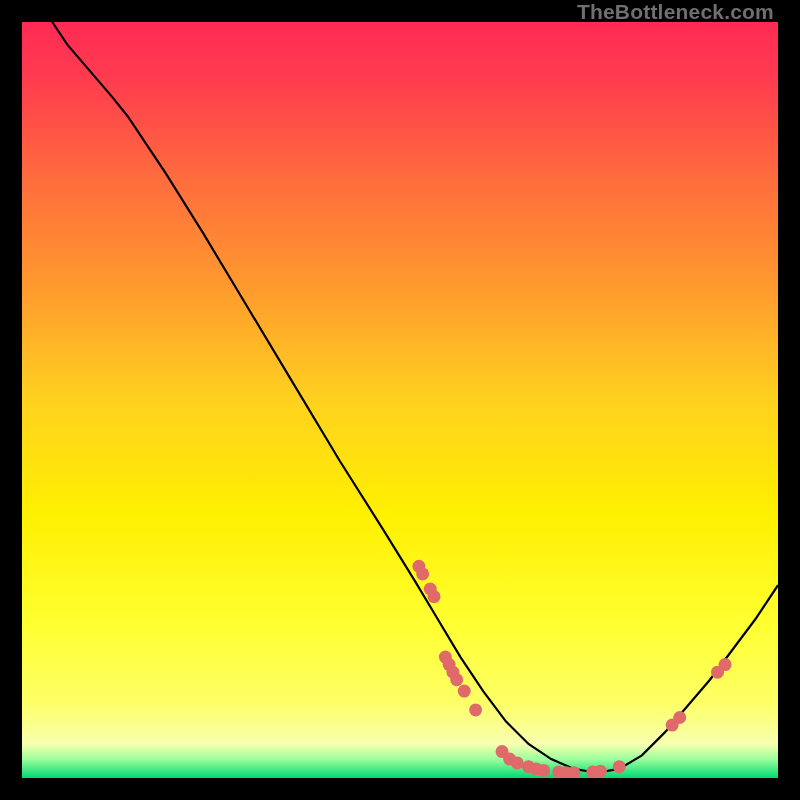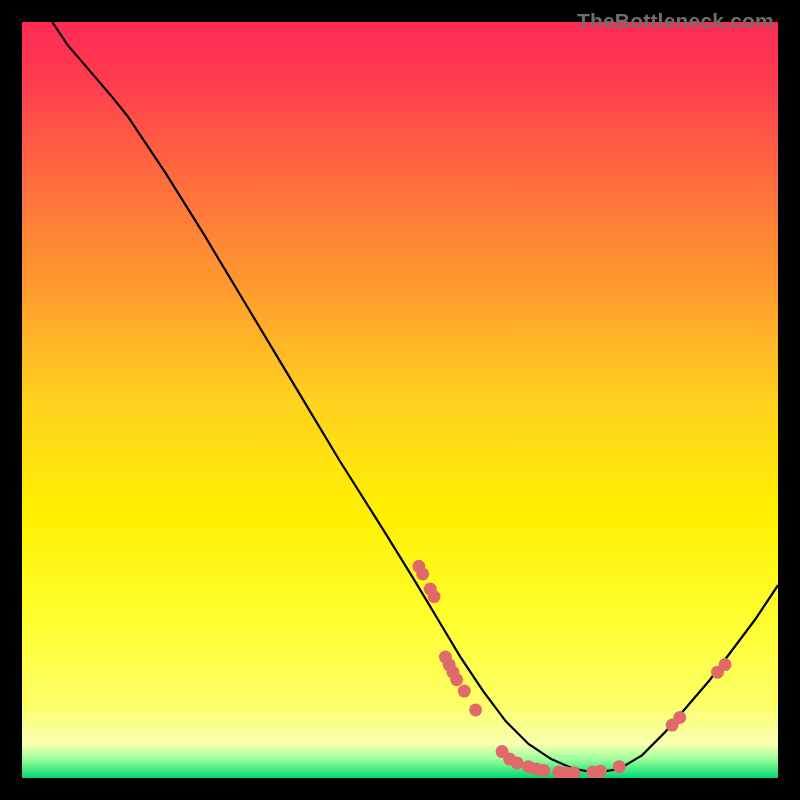--- a/index.html
+++ b/index.html
@@ -21,21 +21,21 @@
   }
   .plot {
     position: absolute;
     left: 0;
     top: 0;
     width: 756px;
     height: 756px;
   }
   .watermark {
     position: absolute;
-    top: 9px;
+    top: 0;
     right: 26px;
     font-size: 21px;
     font-weight: bold;
     color: #6f6f6f;
     letter-spacing: 0.2px;
   }
   svg { display: block; }
 </style>
 </head>
 <body>

